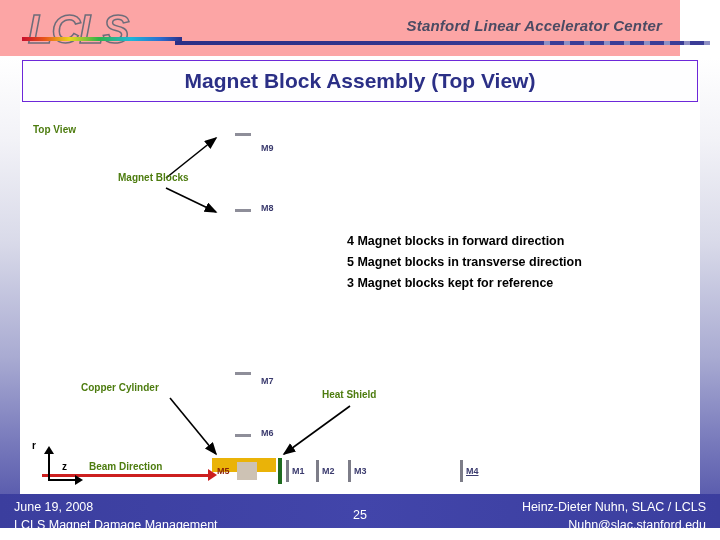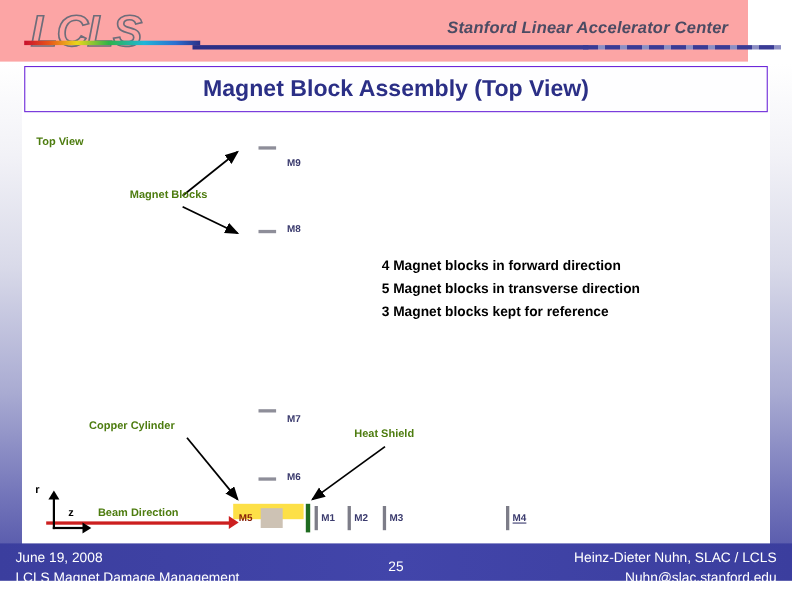--- a/index.html
+++ b/index.html
@@ -78,21 +78,21 @@
     position:absolute;width:3px;height:22px;background:#7d7d88;
   }
   .info-line{
     position:absolute;font-family:"Liberation Sans", sans-serif;
     font-weight:700;font-size:12.5px;color:#000;white-space:nowrap;
   }
 
   
   #copper-cyl{
     position:absolute;left:192px;top:350px;width:64px;height:14px;
-    background:#fde047;
+    background:#eab308;
   }
   #cyl-label{
     position:absolute;left:5px;top:8px;
     font-family:"Liberation Sans", sans-serif;font-weight:700;font-size:9px;
     color:#8a2208;
   }
   #cyl-inner{
     position:absolute;left:25px;top:4px;width:20px;height:18px;background:#cdc2b4;
   }
   #heat-shield-bar{

